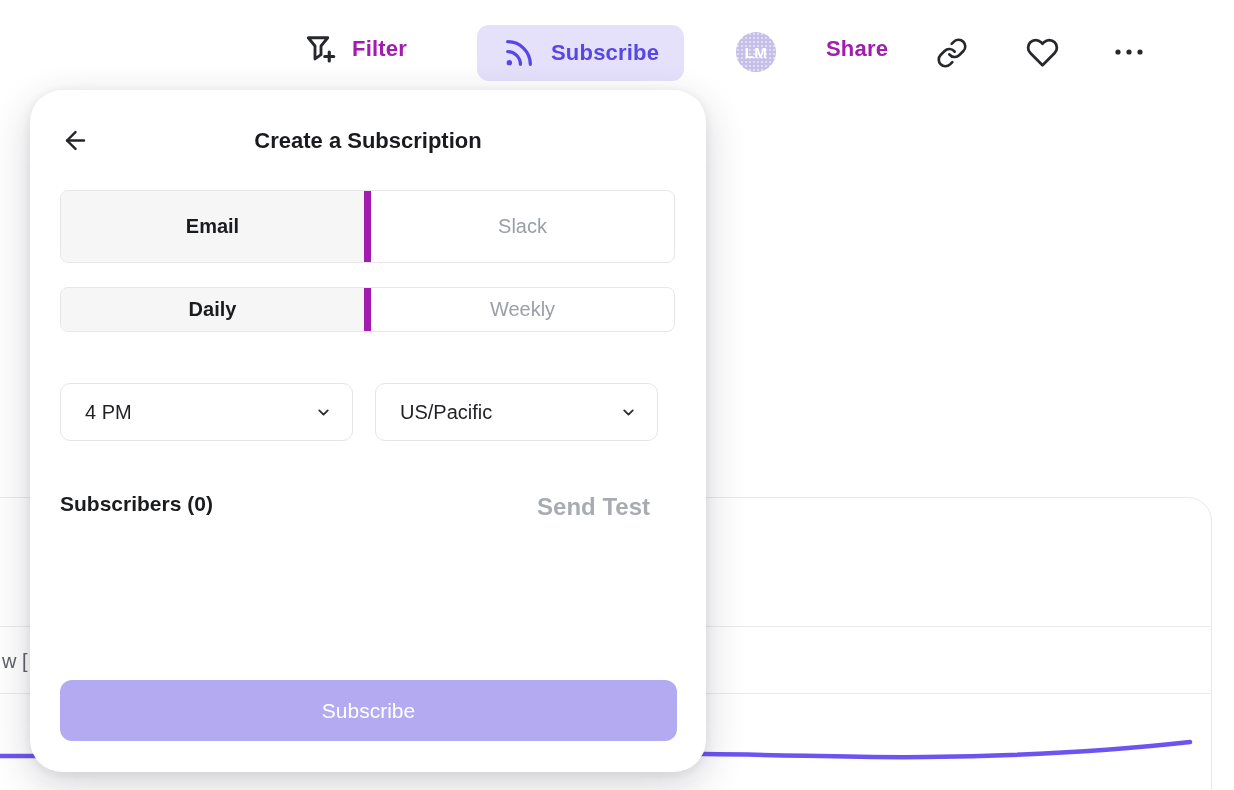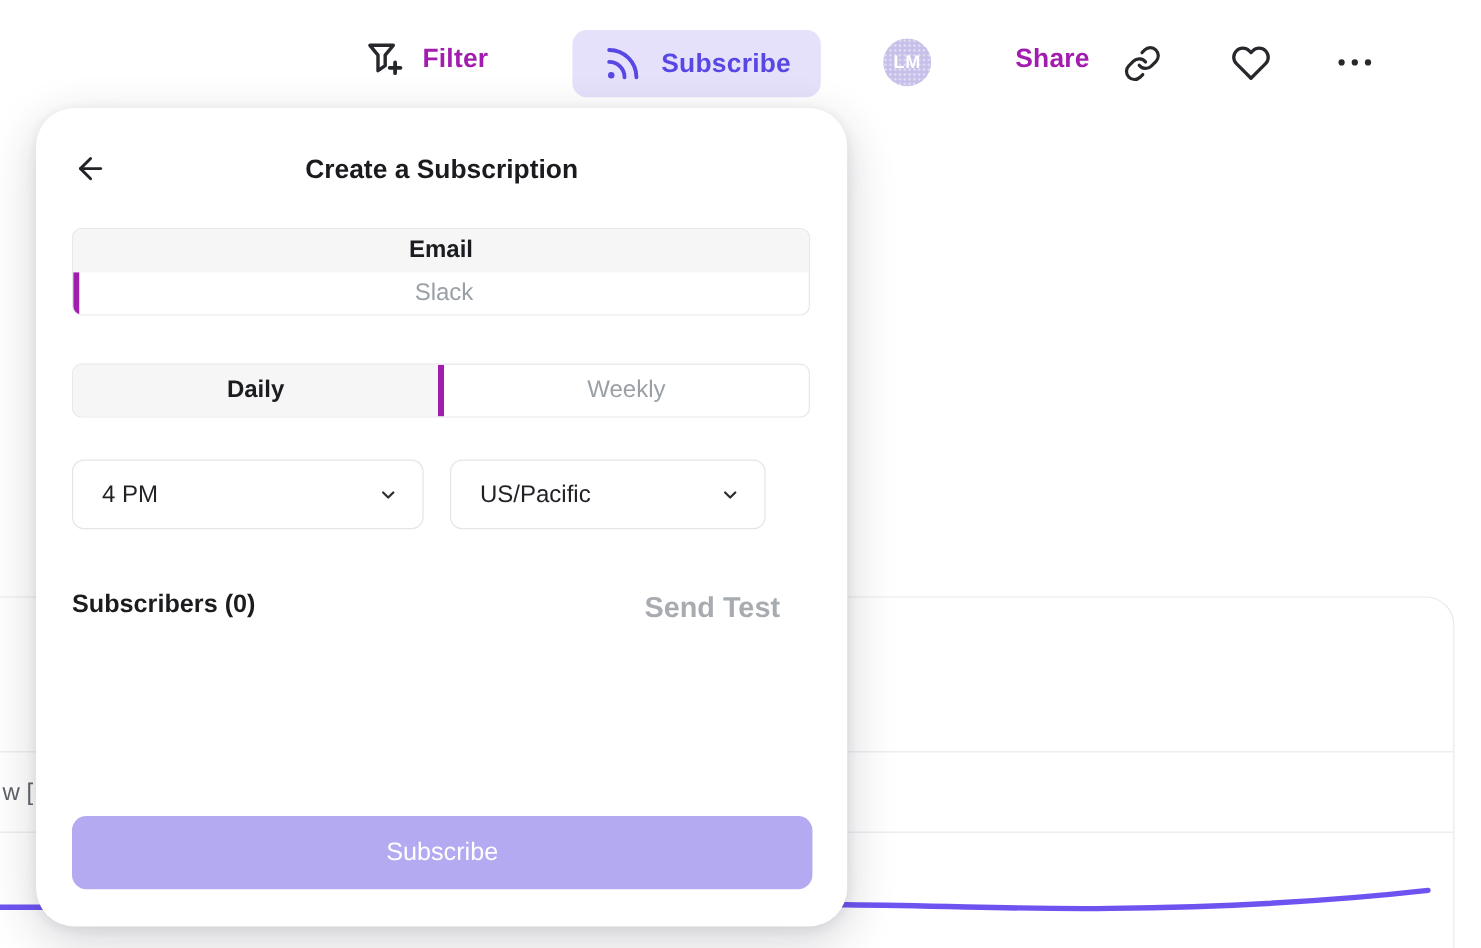--- a/index.html
+++ b/index.html
@@ -26,21 +26,21 @@
 
   .avatar {
     left:736px; top:32px; width:40px; height:40px; border-radius:50%;
     background-color:#c5bfe9;
     background-image:radial-gradient(rgba(255,255,255,.45) 1px, transparent 1.2px);
     background-size:4px 4px;
     display:flex; align-items:center; justify-content:center;
   }
   .avatar span { color:#ffffff; font-size:15px; font-weight:700; letter-spacing:.5px; }
 
-  .share-btn { left:846px; top:36px; }
+  .share-btn { left:826px; top:36px; }
   .icon-btn { color:#26282c; }
   .link-btn  { left:936px; top:37px; }
   .heart-btn { left:1026px; top:36px; }
   .more-btn  { left:1112px; top:42px; }
 
   
   .chart-card {
     position:absolute; left:-20px; top:497px; width:1232px; height:400px;
     background:#ffffff;
     border:1px solid #e9e9ea;
@@ -72,40 +72,40 @@
   .modal-title {
     position:absolute; left:0; top:38px; width:100%;
     text-align:center; font-size:22px; font-weight:600; color:#1a1b1e;
   }
 
   .segmented {
     position:absolute; left:30px; width:615px;
     display:flex; border:1px solid #e7e7e9; border-radius:8px;
     overflow:hidden; background:#ffffff;
   }
-  .seg-channel { top:100px; height:73px;flex-direction:column; }
-  .seg-freq    { top:213px; height:45px; }
+  .seg-channel { top:100px; height:73px; }
+  .seg-freq    { top:197px; height:45px; }
   .segment {
     flex:1; display:flex; align-items:center; justify-content:center;
     font-size:20px; font-weight:500; color:#9aa0a6;
-    border-left:5px solid #a21caf; cursor:pointer;
+    border-left:7px solid #a21caf; cursor:pointer;
   }
   .segment:first-child { border-left:none; }
   .segment.selected { background:#f6f6f7; color:#1b1c1f; font-weight:600; }
 
   .select-box {
     position:absolute; top:293px; height:58px;
     border:1.5px solid #e5e5e7; border-radius:10px; background:#fff;
     display:flex; align-items:center; justify-content:space-between;
     padding:0 20px 0 24px; cursor:pointer;
   }
   .select-box .sel-value { font-size:20px; font-weight:500; color:#1f2124; }
   .select-box svg { color:#2b2d31; }
   .select-time { left:30px; width:293px; }
-  .select-tz   { left:345px; width:263px; }
+  .select-tz   { left:345px; width:283px; }
 
   .subscribers-label {
     position:absolute; left:30px; top:402px;
     font-size:21px; font-weight:700; color:#1b1c1e;
   }
   .send-test-btn {
     position:absolute; right:56px; top:403px;
     font-size:24px; font-weight:700; color:#a8acb1; cursor:pointer;
   }
 

